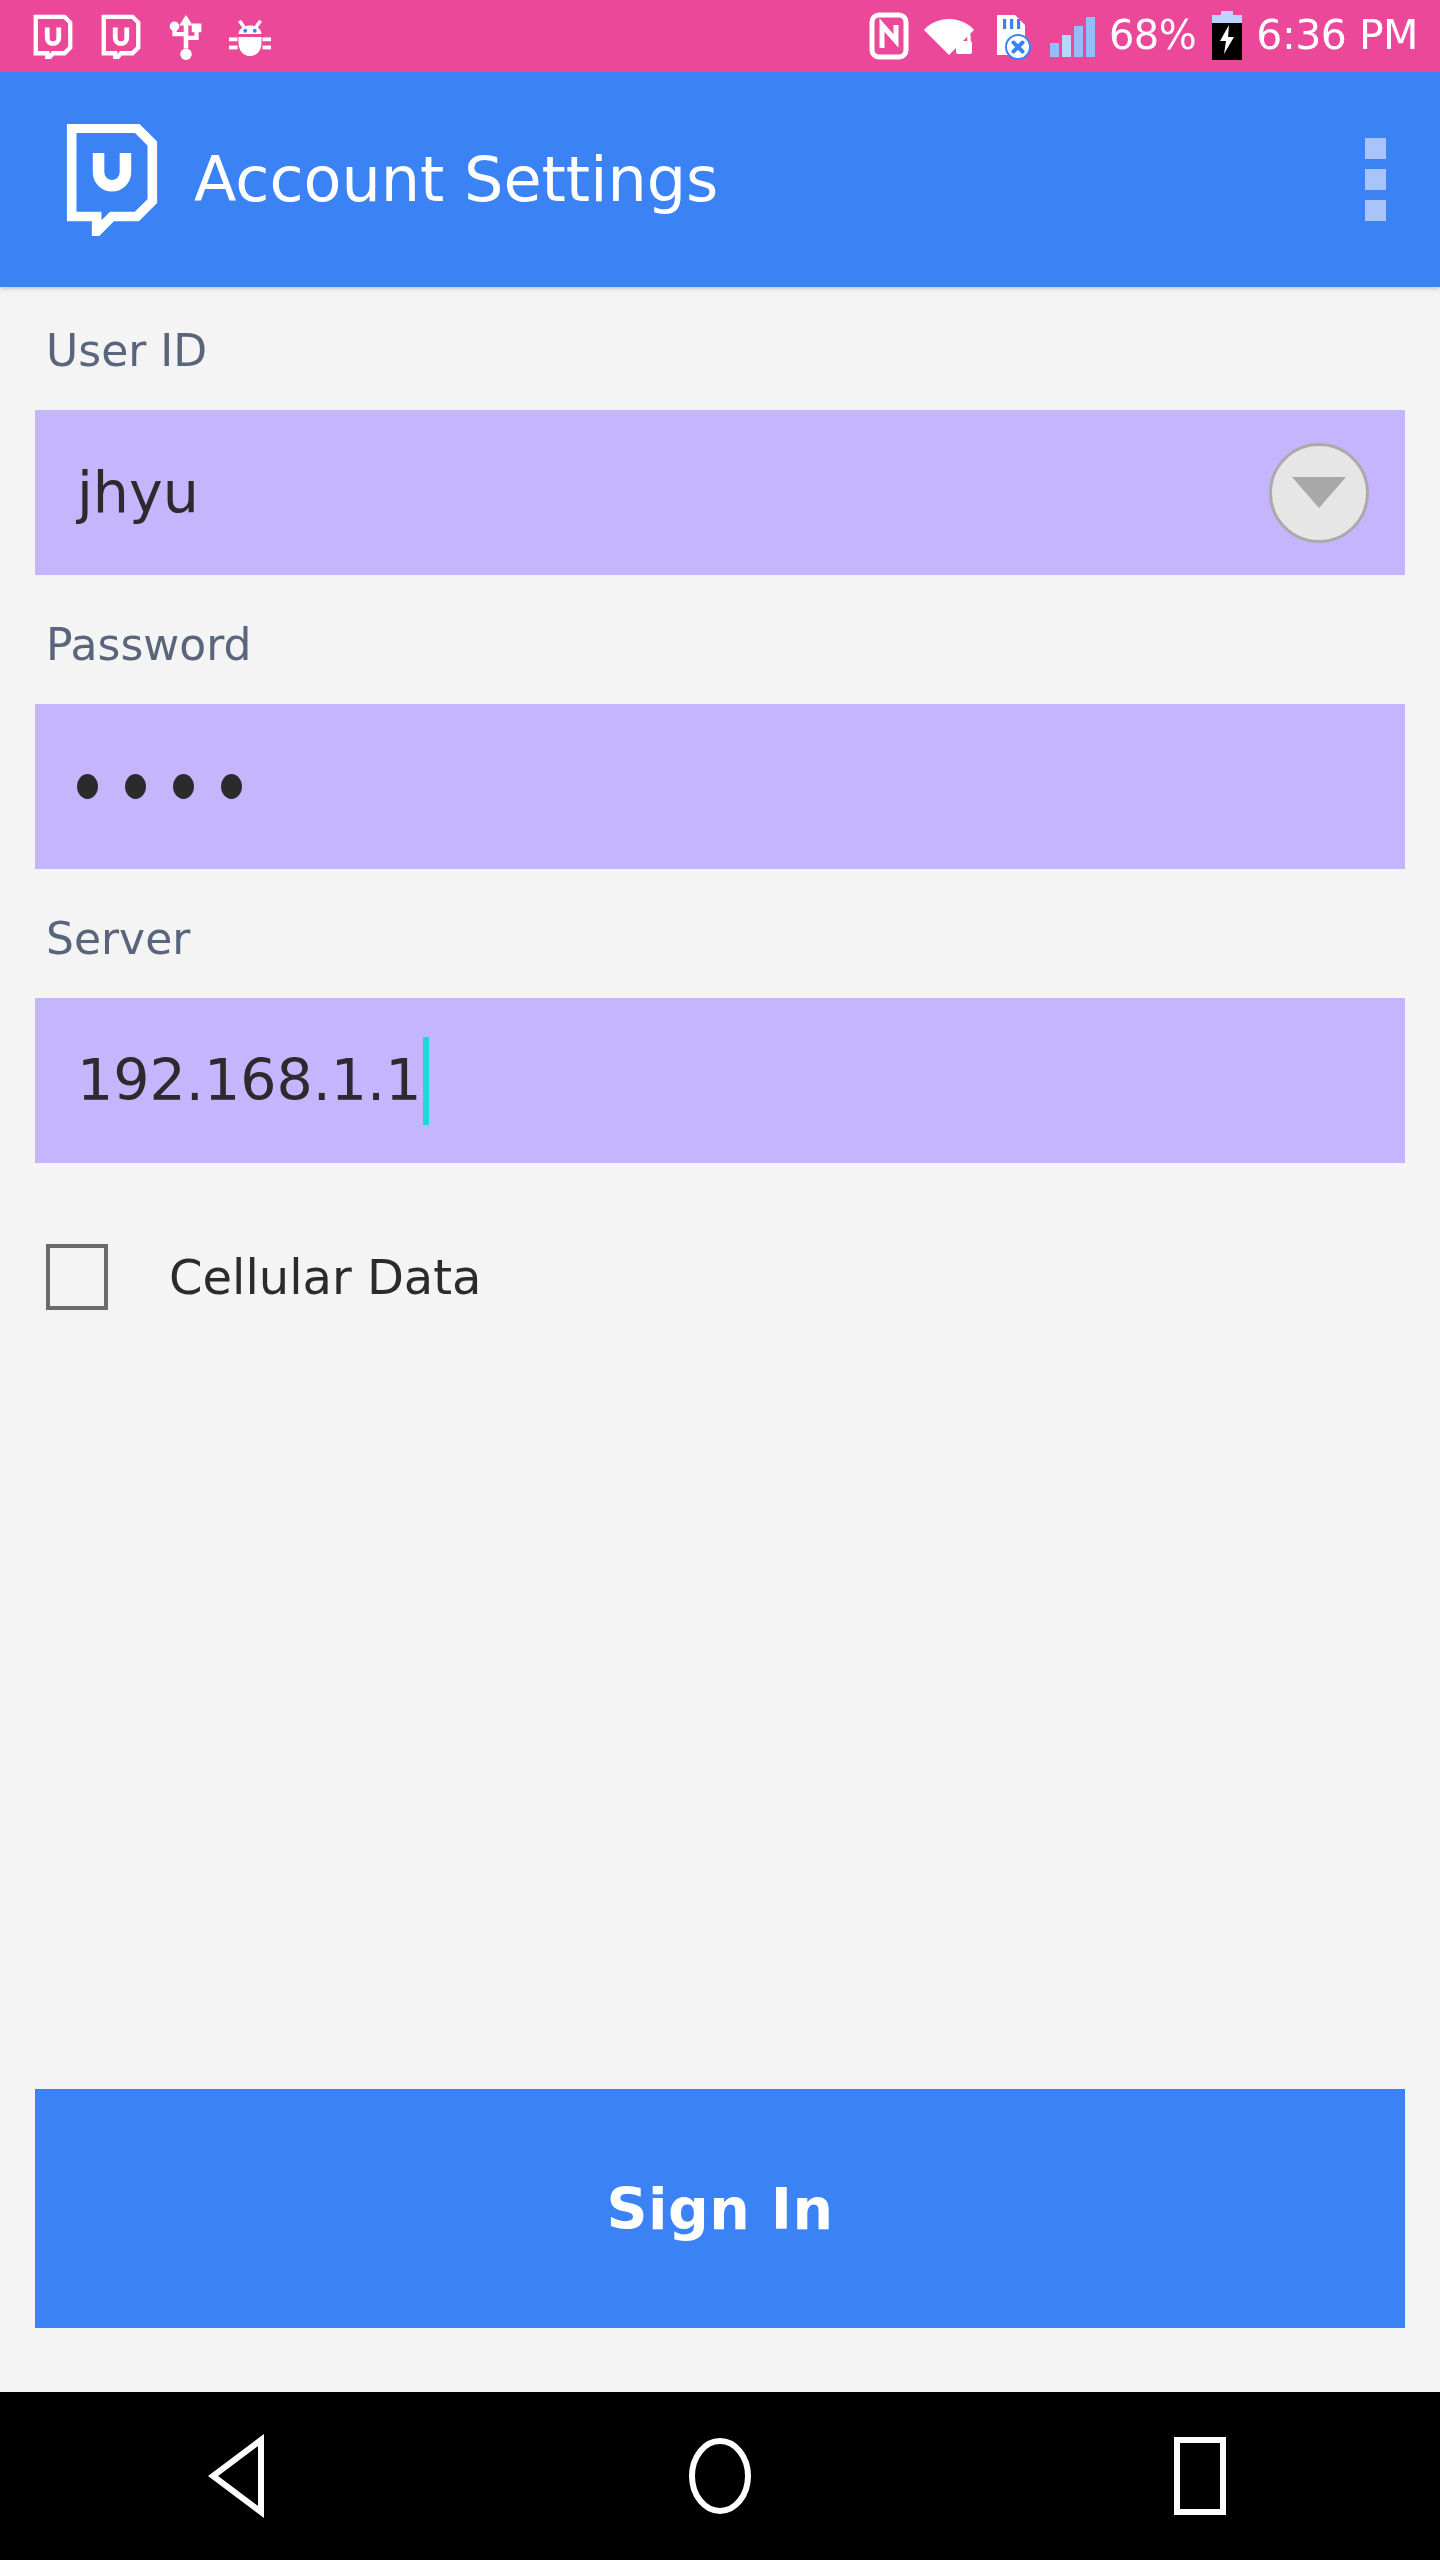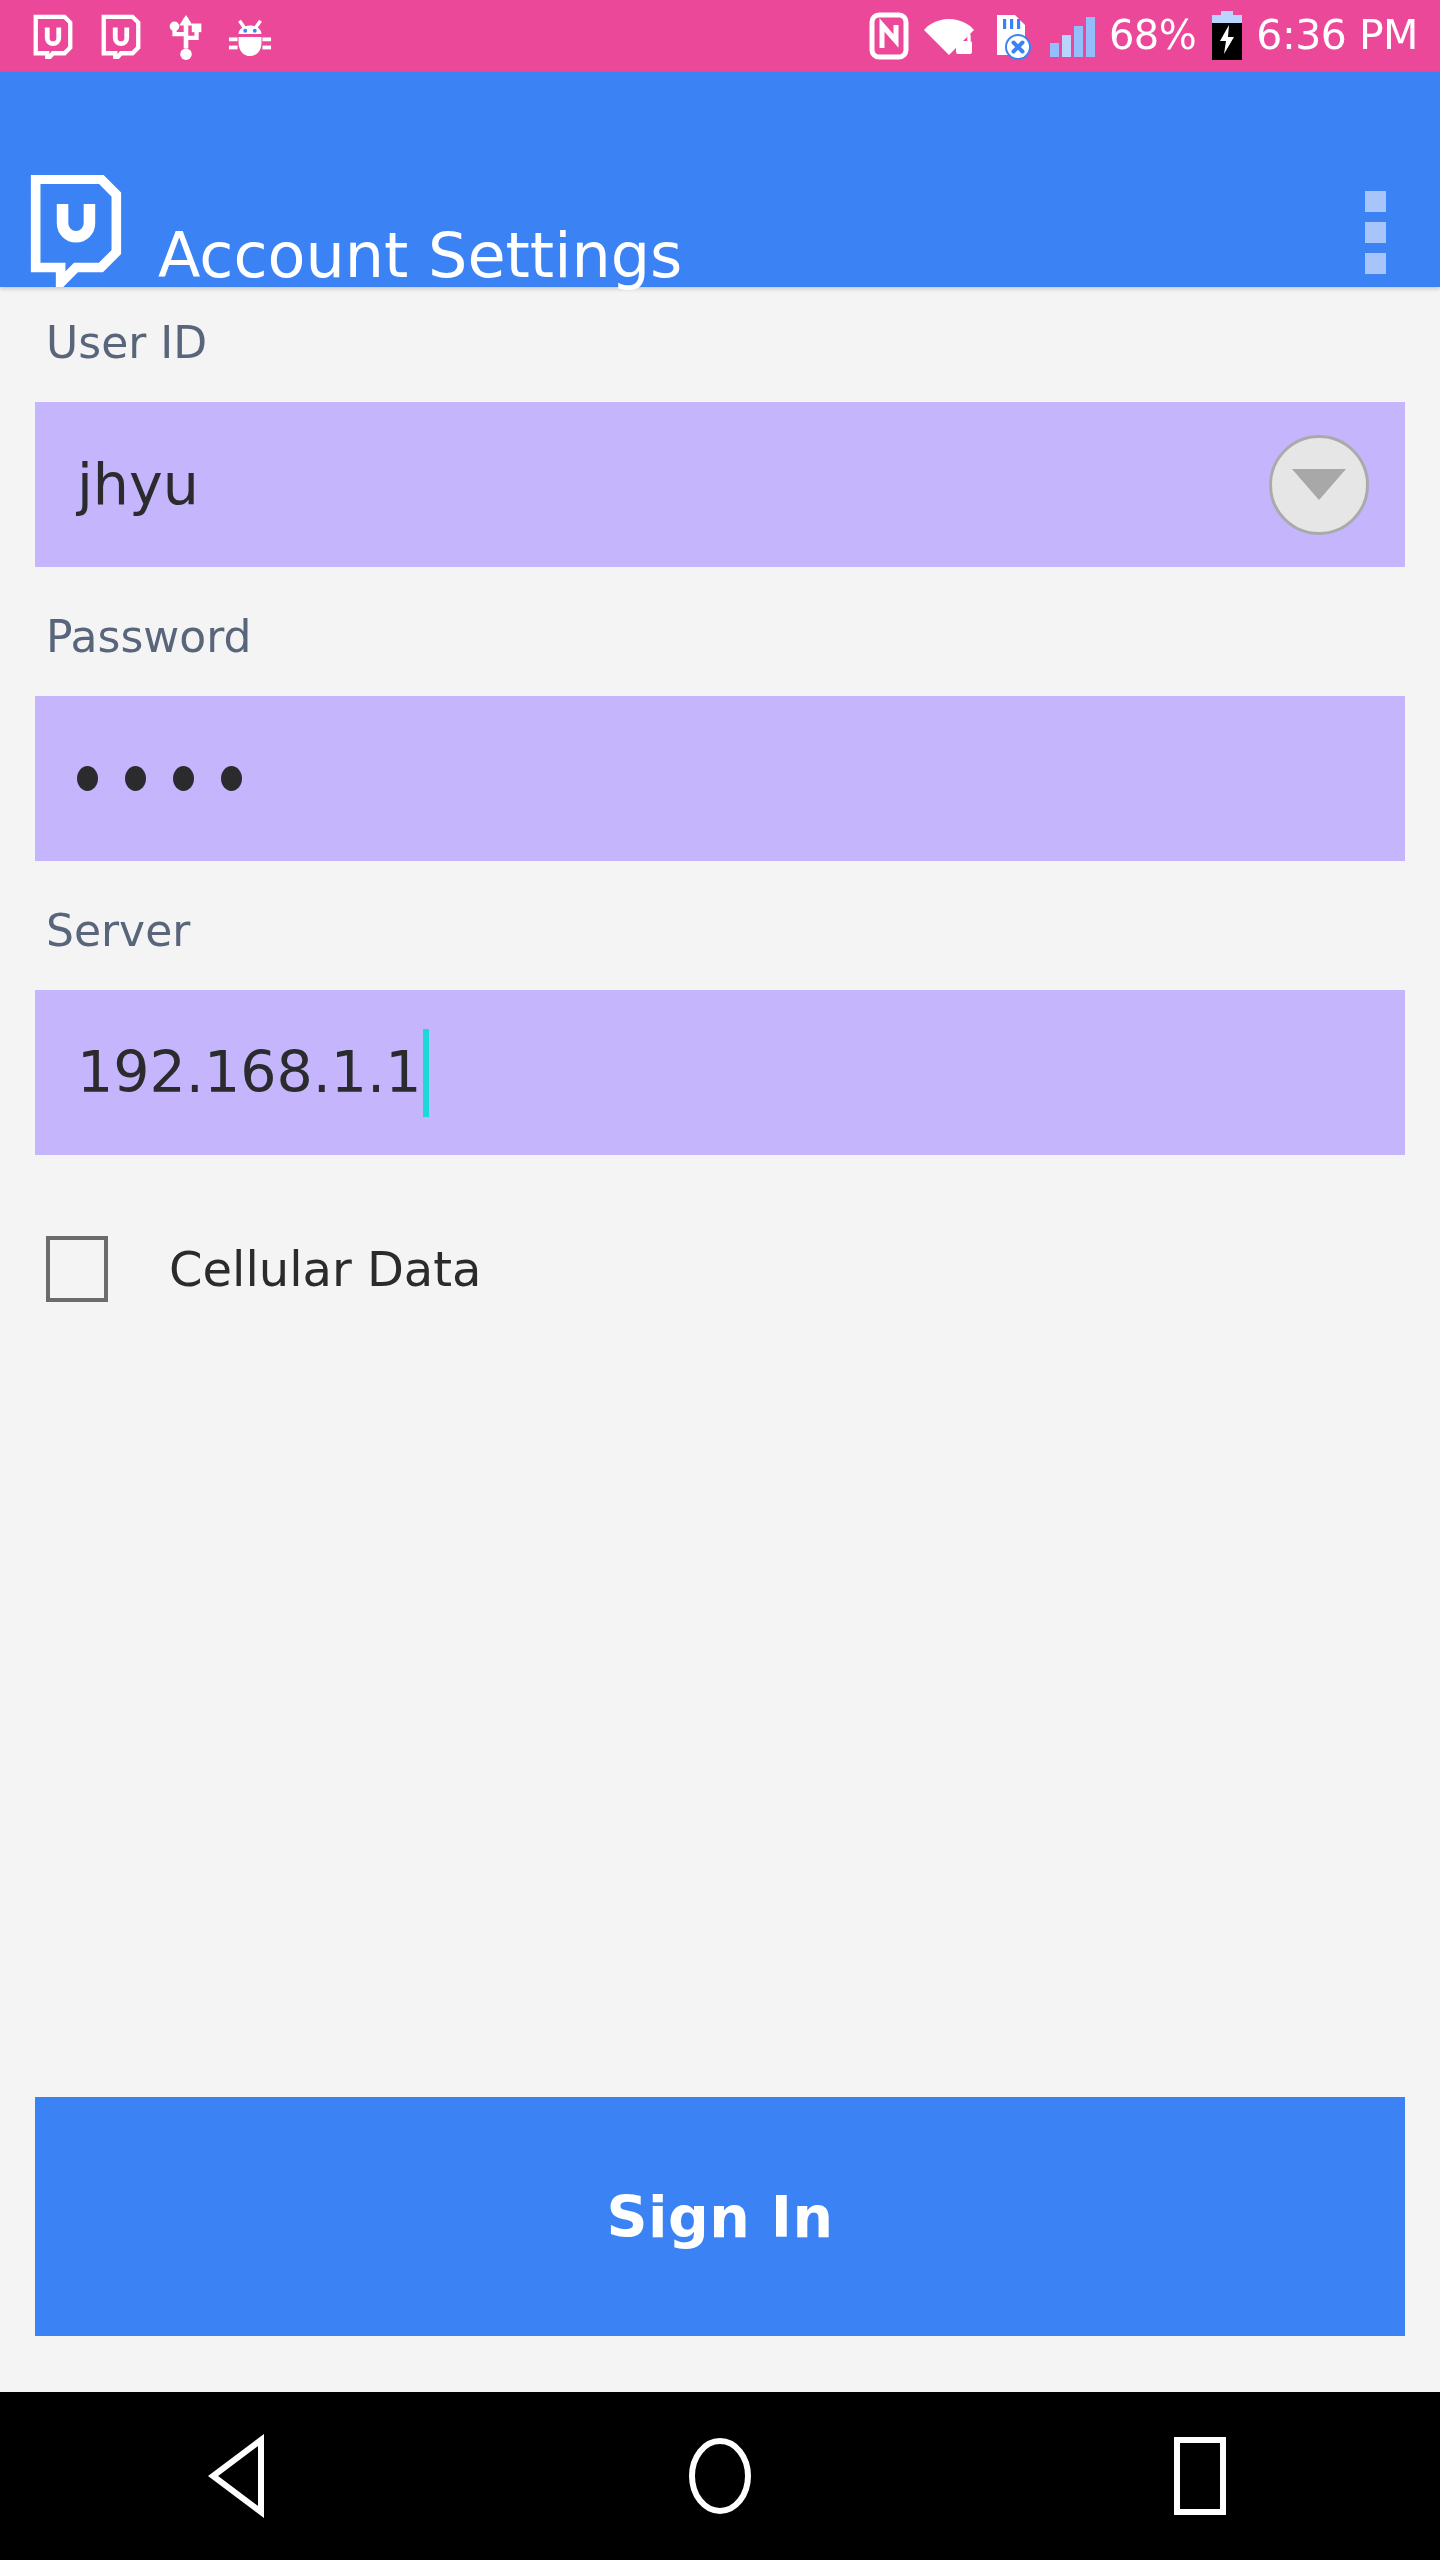--- a/index.html
+++ b/index.html
@@ -63,22 +63,22 @@
     line-height: 1;
     padding-bottom: 2px;
     margin-left: -2px;
   }
 
   
   .app-bar {
     height: 215px;
     background: #3b82f5;
     display: flex;
-    align-items: flex-end;
-    padding: 0 34px 0 28px;
+    align-items: center;
+    padding: 0 34px 0 64px;
     flex: 0 0 auto;
     box-shadow: 0 2px 4px rgba(0,0,0,0.18);
     position: relative;
     z-index: 5;
   }
   .app-logo { flex: 0 0 auto; display: block; }
   .app-title {
     color: #ffffff;
     font-size: 62px;
     font-weight: 400;
@@ -103,21 +103,21 @@
     width: 21px;
     height: 21px;
     background: #a7c5fb;
   }
 
   
   .content {
     flex: 1 1 auto;
     background: #f4f4f5;
     position: relative;
-    padding: 8px 35px;
+    padding: 16px 35px;
     display: flex;
     flex-direction: column;
     overflow: hidden;
   }
 
   .field-label {
     color: #59657a;
     font-size: 44px;
     font-weight: 400;
     line-height: 1;

